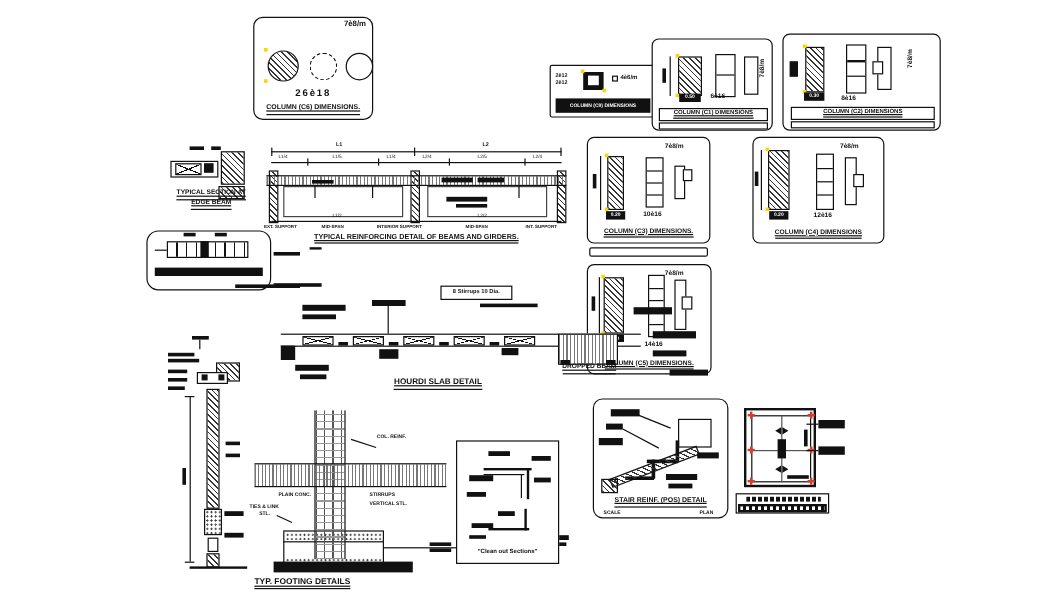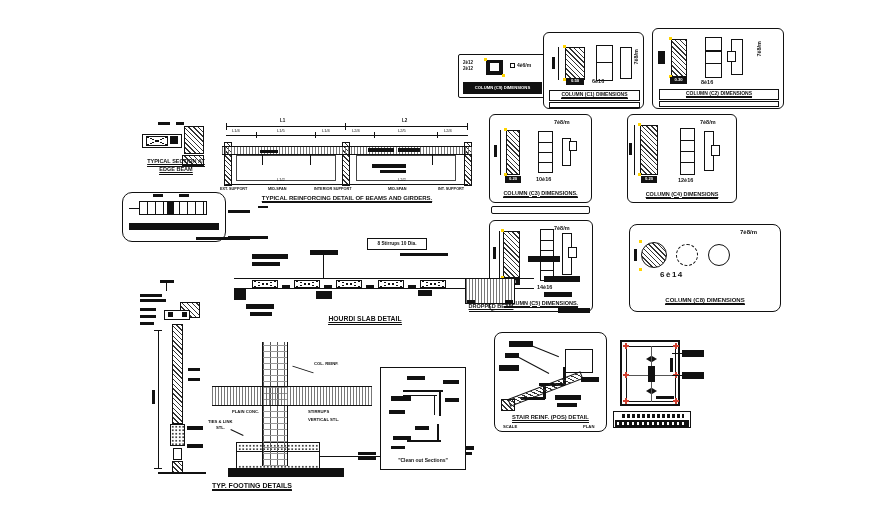--- a/index.html
+++ b/index.html
@@ -38,20 +38,30 @@
 .redx::after{content:"";position:absolute;left:2.4px;top:0;width:1.2px;height:6px;background:#d04030}
 .bt-l{position:absolute;width:0;height:0;border-top:3px solid transparent;border-bottom:3px solid transparent;border-right:5px solid #111}
 .bt-r{position:absolute;width:0;height:0;border-top:3px solid transparent;border-bottom:3px solid transparent;border-left:5px solid #111}
 .tb{position:absolute;border:1.4px solid #111;background:#fff;display:flex;align-items:center;justify-content:center}
 </style>
 </head>
 <body>
 
 <div id="canvas">
 
+  <div class="box" style="left:211px;top:14px;width:100px;height:86px">
+    <span class="t b" style="right:5px;top:3px;font-size:6.5px">7è8/m</span>
+    <div class="grip" style="left:8px;top:25px"></div>
+    <div class="grip" style="left:8px;top:51px"></div>
+    <div class="circ hfill" style="left:11px;top:27px;width:26px;height:26px"></div>
+    <div class="circ dashc" style="left:46px;top:29px;width:23px;height:23px"></div>
+    <div class="circ" style="left:76px;top:29px;width:23px;height:23px"></div>
+    <div class="t b ctr" style="left:0;right:0;top:59px;font-size:8px;letter-spacing:1.5px"><span>26è18</span></div>
+    <div class="t b ctr" style="left:0;right:0;bottom:3px;font-size:5.8px"><span class="uu">COLUMN (C6) DIMENSIONS.</span></div>
+  </div>
 
 
   <div class="box sq" style="left:458px;top:54px;width:88px;height:44px;border-width:1.6px">
     <span class="t b" style="left:4px;top:6px;font-size:4.5px">2è12</span>
     <span class="t b" style="left:4px;top:12px;font-size:4.5px">2è12</span>
     <div class="bar" style="left:27px;top:5px;width:17px;height:15px">
       <div class="abs" style="left:4px;top:3px;width:9px;height:8px;background:#fff"></div>
     </div>
     <div class="grip" style="left:25px;top:3px"></div>
     <div class="grip" style="left:43px;top:19px"></div>
@@ -151,31 +161,20 @@
       <div class="cd" style="top:39%"></div>
       <div class="cd" style="top:59%"></div>
       <div class="cd" style="top:79%"></div>
     </div>
     <span class="t b" style="left:47px;top:64px;font-size:5.5px">14è16</span>
     <div class="rect" style="left:72px;top:12px;width:10px;height:42px"></div>
     <div class="rect" style="left:78px;top:26px;width:9px;height:11px"></div>
     <div class="t b ctr" style="left:0;right:0;bottom:3px;font-size:5.5px"><span class="uu">COLUMN (C5) DIMENSIONS.</span></div>
   </div>
 
-  <div class="box" style="left:629px;top:224px;width:152px;height:88px">
-    <span class="t b" style="left:110px;top:4px;font-size:6px">7è8/m</span>
-    <div class="bar" style="left:4px;top:24px;width:3px;height:12px"></div>
-    <div class="grip" style="left:9px;top:15px"></div>
-    <div class="grip" style="left:9px;top:43px"></div>
-    <div class="circ hfill" style="left:11px;top:17px;width:26px;height:26px"></div>
-    <div class="circ dashc" style="left:46px;top:19px;width:22px;height:22px"></div>
-    <div class="circ" style="left:78px;top:19px;width:22px;height:22px"></div>
-    <div class="t b" style="left:30px;top:46px;font-size:8px;letter-spacing:1.5px"><span>6è14</span></div>
-    <div class="t b ctr" style="left:0;right:0;bottom:6px;font-size:6px"><span class="uu">COLUMN (C8) DIMENSIONS</span></div>
-  </div>
 
   <div class="abs" style="left:222px;top:118px;width:250px;height:92px">
     <div class="ln" style="left:4px;top:8px;width:242px;height:1px"></div>
     <div class="ln" style="left:4px;top:5px;width:1px;height:7px"></div>
     <div class="ln" style="left:123px;top:5px;width:1px;height:7px"></div>
     <div class="ln" style="left:245px;top:5px;width:1px;height:7px"></div>
     <span class="t b" style="left:58px;top:1px;font-size:4.5px">L1</span>
     <span class="t b" style="left:180px;top:1px;font-size:4.5px">L2</span>
     <div class="ln" style="left:4px;top:17px;width:242px;height:1px"></div>
     <div class="ln" style="left:34px;top:14px;width:1px;height:6px"></div>

